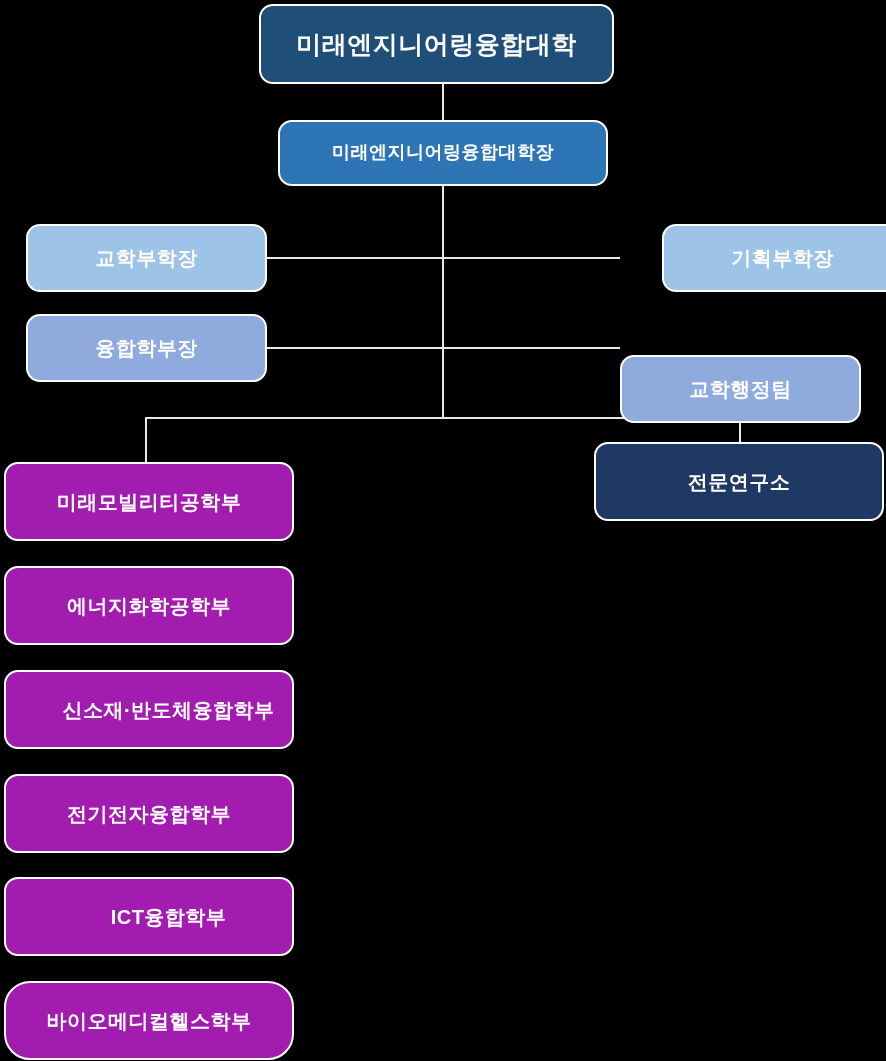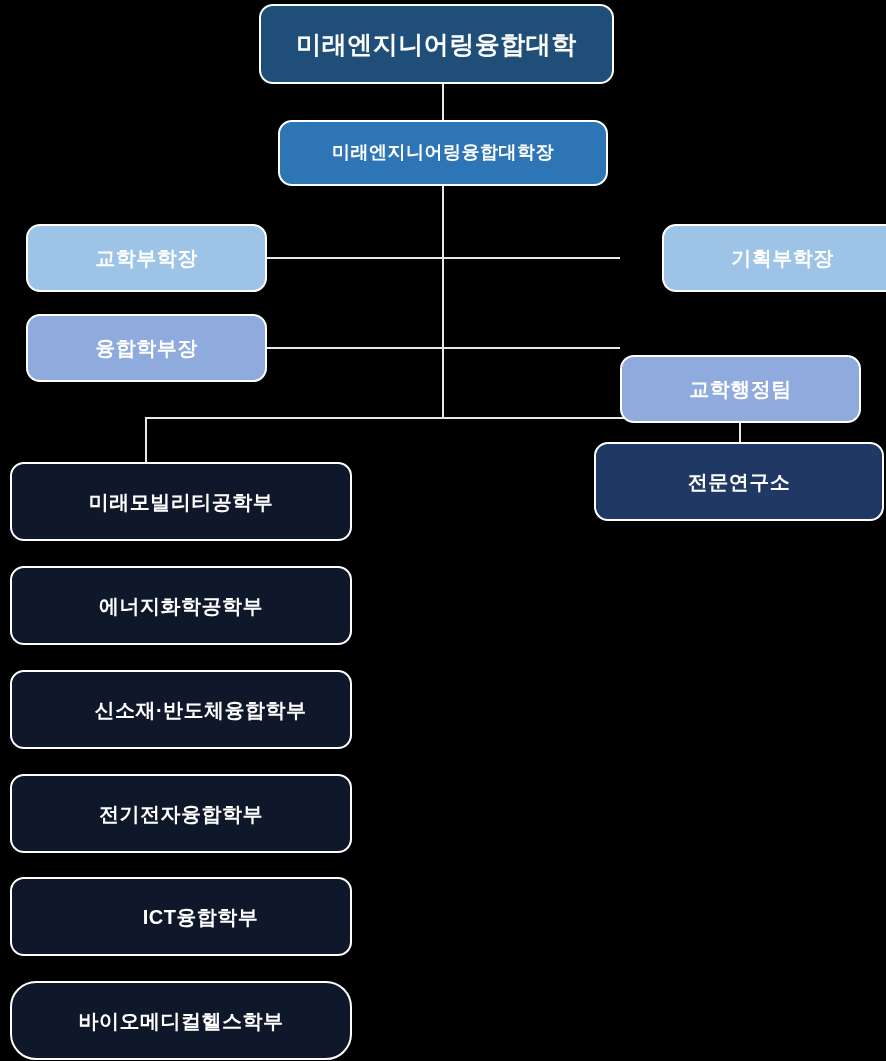--- a/index.html
+++ b/index.html
@@ -25,21 +25,21 @@
     font-size:20px;
     letter-spacing:0.5px;
     line-height:1.2;
   }
   .root-node{left:259px;top:4px;width:355px;height:80px;background:#1F4E79;font-size:25px;}
   .dean-node{left:278px;top:120px;width:330px;height:66px;background:#2E75B6;font-size:18px;}
   .left-1{left:26px;top:224px;width:241px;height:68px;background:#9DC3E6;}
   .left-2{left:26px;top:314px;width:241px;height:68px;background:#8FAADC;}
   .right-1{left:620px;top:224px;width:241px;height:68px;background:#9DC3E6;margin-left:42px;}
   .right-2{left:620px;top:314px;width:241px;height:68px;background:#8FAADC;margin-top:41px;}
-  .dept{left:10px;width:342px;height:79px;background:#0f172a;}
+  .dept{left:4px;width:290px;height:79px;background:#a21caf;}
   .dept-0{top:462px;}
   .dept-1{top:566px;}
   .dept-2{top:670px;padding-left:39px;}
   .dept-3{top:774px;}
   .dept-4{top:877px;padding-left:39px;}
   .dept-5{top:981px;border-radius:26px;}
   .institute-node{left:594px;top:442px;width:290px;height:79px;background:#203864;}
   .line{position:absolute;background:#E8E8E8;}
   .v-root-dean{left:442px;top:84px;width:2px;height:38px;}
   .v-dean-branch{left:442px;top:186px;width:2px;height:233px;}

